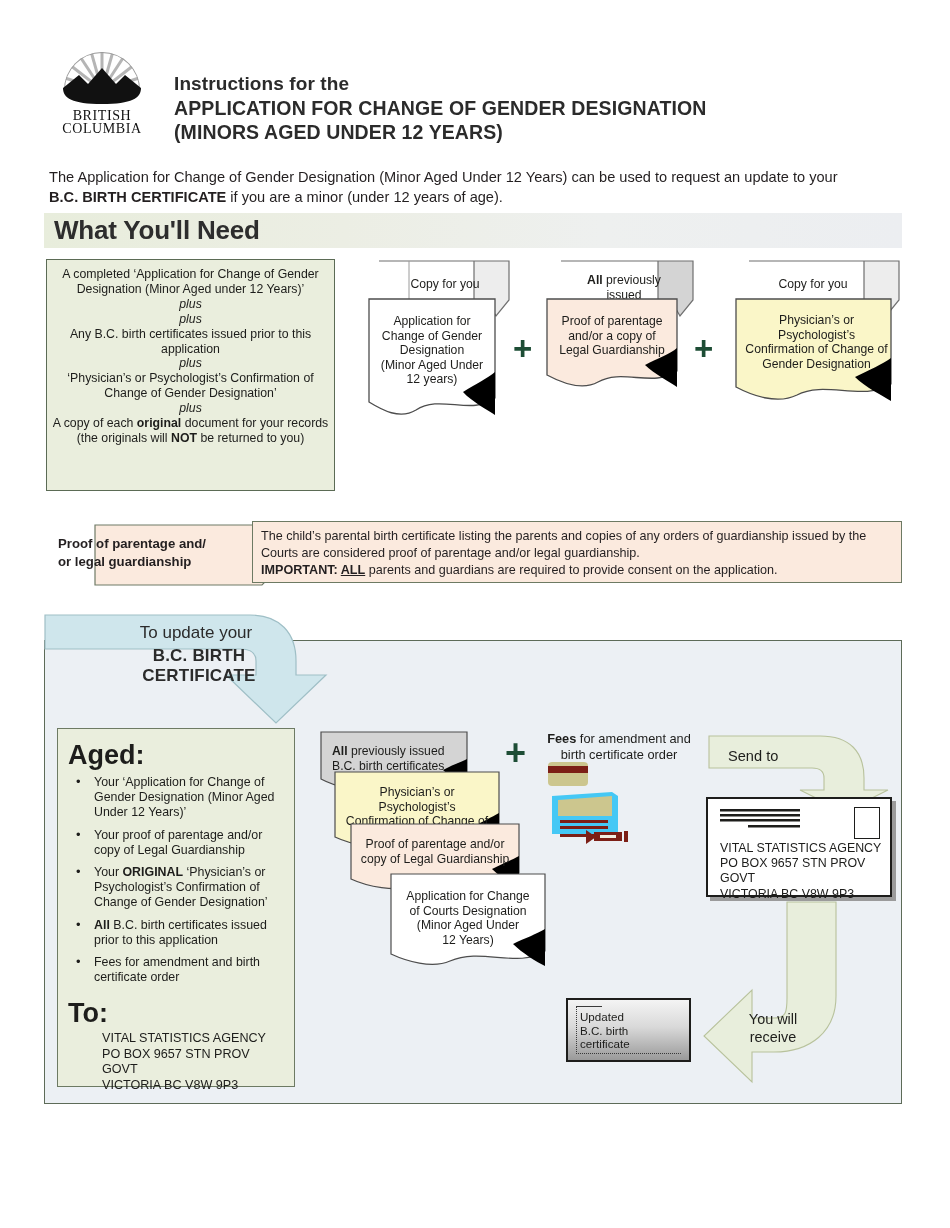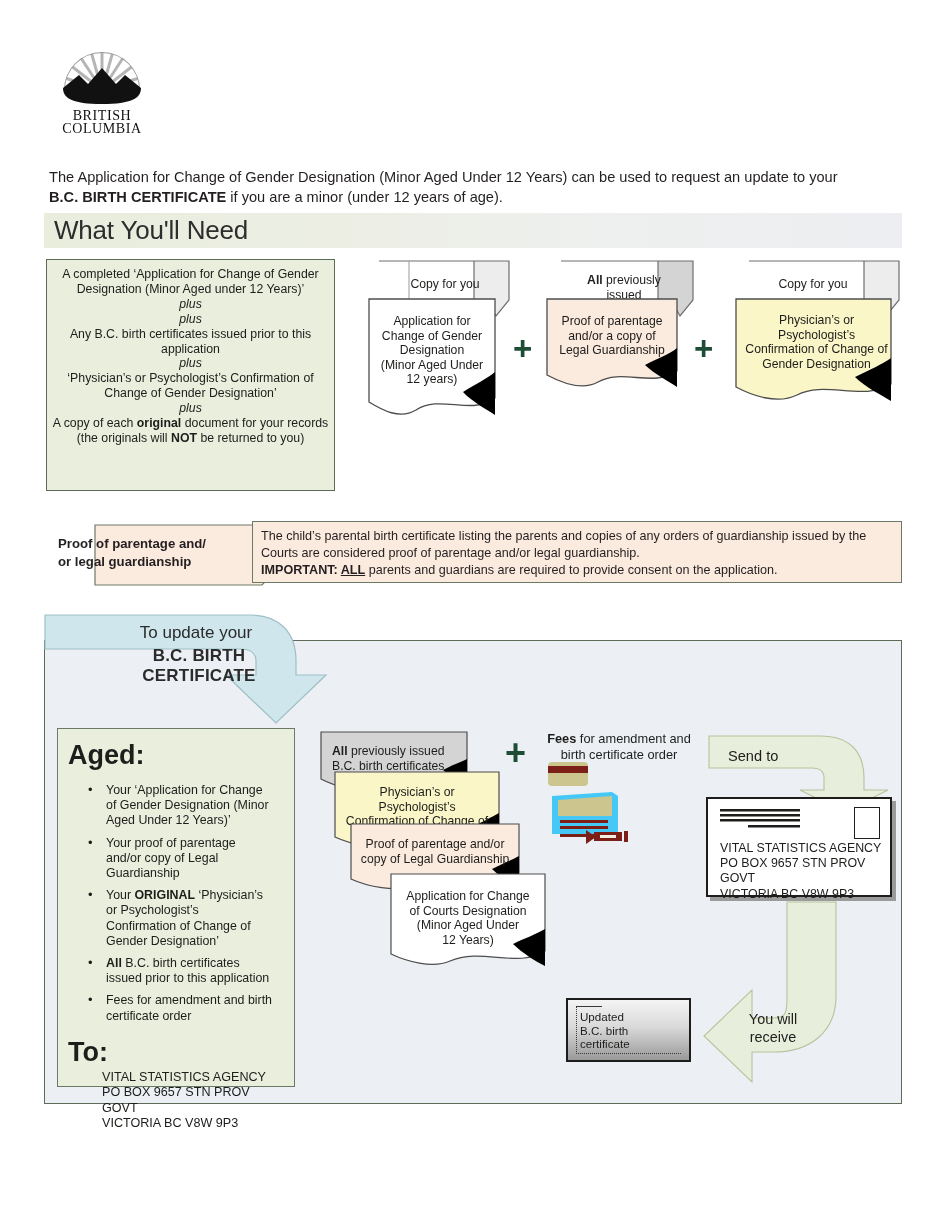--- a/index.html
+++ b/index.html
@@ -24,21 +24,21 @@
            font-size:14.6px; line-height:20px; color:#231f20; }
   .intro b { font-weight:bold; }
 
   
   .section-bar {
     position:absolute; left:44px; top:213px; width:858px; height:35px;
     background:linear-gradient(to right,#e8eddc 0%, #eceee4 35%, #eef0ef 65%, #eceef1 100%);
   }
   .section-bar span {
     position:absolute; left:10px; top:2px;
-    font-size:26px; font-weight:normal; color:#2d2d2d; letter-spacing:-0.2px;
+    font-size:26px; font-weight:bold; color:#2d2d2d; letter-spacing:-0.2px;
   }
 
   
   .need-box {
     position:absolute; left:46px; top:259px; width:289px; height:232px;
     background:#eaeedd; border:1px solid #5b6b55;
     font-size:12.3px; line-height:14.9px; text-align:center; color:#1d1d1b;
     padding:7px 4px 0 4px;
   }
   .need-box .plus-it { font-style:italic; }
@@ -84,21 +84,21 @@
     font-size:17px; font-weight:bold; color:#2b2b2b; letter-spacing:0.2px;
   }
 
   
   .send-box {
     position:absolute; left:57px; top:728px; width:238px; height:359px;
     background:#eaeedd; border:1px solid #6d7a63; padding:8px 10px;
   }
   .send-box .hdr { font-size:27px; font-weight:bold; color:#1d1d1b; line-height:32px; margin:2px 0 4px 0; }
   .send-box .hdr2 { font-size:27px; font-weight:bold; color:#1d1d1b; line-height:32px; margin:12px 0 2px 0; }
-  .send-box ul { margin:12px; padding:0 0 0 26px; list-style:none; }
+  .send-box ul { margin:0; padding:0 0 0 26px; list-style:none; }
   .send-box li { position:relative; font-size:12.4px; line-height:15.2px; margin-bottom:7px; color:#1d1d1b; }
   .send-box li:before { content:"\2022"; position:absolute; left:-18px; top:-1px; font-size:13px; }
   .send-box li b { font-weight:bold; }
   .send-box .addr { font-size:12.6px; line-height:15.4px; padding-left:34px; color:#1d1d1b; }
 
   
   .fees-label {
     position:absolute; left:538px; top:731px; width:162px; text-align:center;
     font-size:12.8px; line-height:16px; color:#1d1d1b;
   }
@@ -171,20 +171,25 @@
         </g>
       </g>
 
       <path d="M11,56 L27,43 L36,52 L50,36 L64,52 L73,43 L89,56
                C89,66 80,72 50,72 C20,72 11,66 11,56 Z" fill="#111111"></path>
       <text x="50" y="88" font-family="'Liberation Serif',serif" font-size="14" letter-spacing="0.6" text-anchor="middle" fill="#111111">BRITISH</text>
       <text x="50" y="101" font-family="'Liberation Serif',serif" font-size="14" letter-spacing="0.6" text-anchor="middle" fill="#111111">COLUMBIA</text>
     </svg>
   </div>
 
+  <div class="title-block">
+    <div class="title-line l1">Instructions for the</div>
+    <div class="title-line">APPLICATION FOR CHANGE OF GENDER DESIGNATION</div>
+    <div class="title-line">(MINORS AGED UNDER 12 YEARS)</div>
+  </div>
 </div>
 
 <div class="intro">
   <span>The Application for Change of Gender Designation (Minor Aged Under 12 Years) can be used to request an update to your </span><b>B.C. BIRTH CERTIFICATE</b><span> if you are a minor (under 12 years of age).</span>
 </div>
 
 <div class="section-bar">
   <span>What You'll Need</span>
 </div>
 

